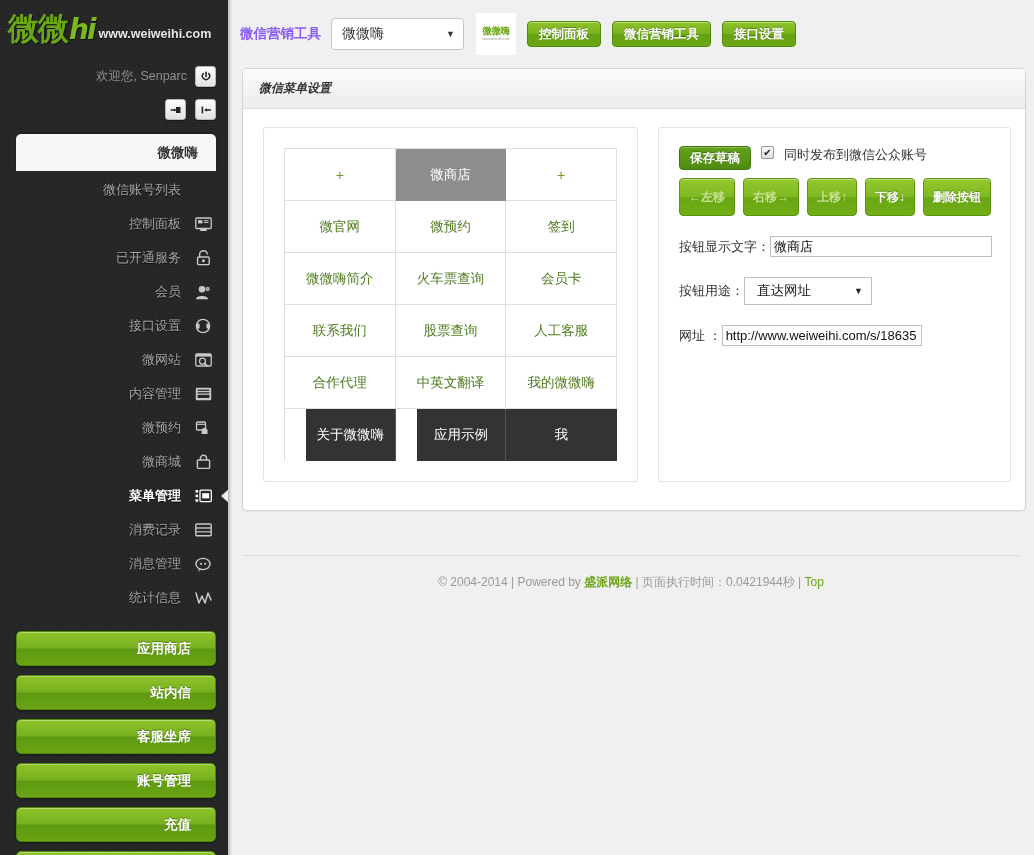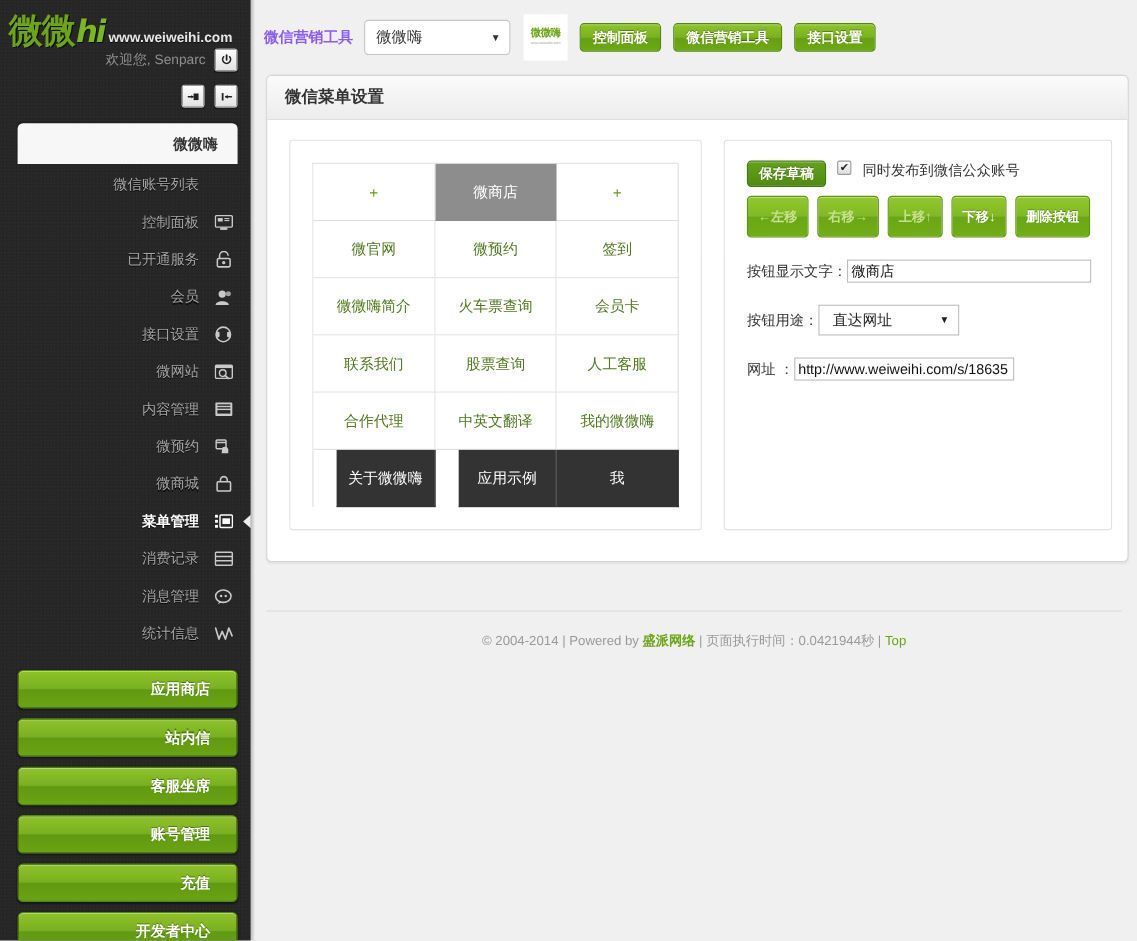--- a/index.html
+++ b/index.html
@@ -53,20 +53,21 @@
   }
   .logo-url {
     font-size: 12.5px; font-weight: bold;
     color: #e8e8e8;
     margin-left: 4px;
     padding-bottom: 3px;
     text-shadow: 0 1px 0 rgba(0,0,0,0.7);
   }
 
   .welcome-row {
+    margin-top: 22px;
     padding-right: 12px;
     display: flex; align-items: center; justify-content: flex-end;
     gap: 8px;
   }
   .welcome-text {
     color: #8e8e8e; font-size: 12.5px;
   }
   .sq-btn {
     width: 21px; height: 21px;
     border-radius: 3px;
@@ -199,21 +200,21 @@
     border-radius: 5px;
     box-shadow: 0 1px 2px rgba(0,0,0,0.06);
     overflow: hidden;
   }
   .panel-head {
     height: 40px;
     background: linear-gradient(to bottom, #fbfbfb, #ececec);
     border-bottom: 1px solid #dcdcdc;
     display: flex; align-items: center;
     padding-left: 16px;
-    font-size: 15px; font-weight: bold; color: #333;
+    font-size: 12px; font-weight: bold; color: #333; font-style: italic;
   }
   .panel-body {
     padding: 18px 14px 28px 20px;
     display: flex; gap: 20px;
   }
 
   
   .grid-box {
     width: 410px;
     border: 1px solid #e2e2e2;

